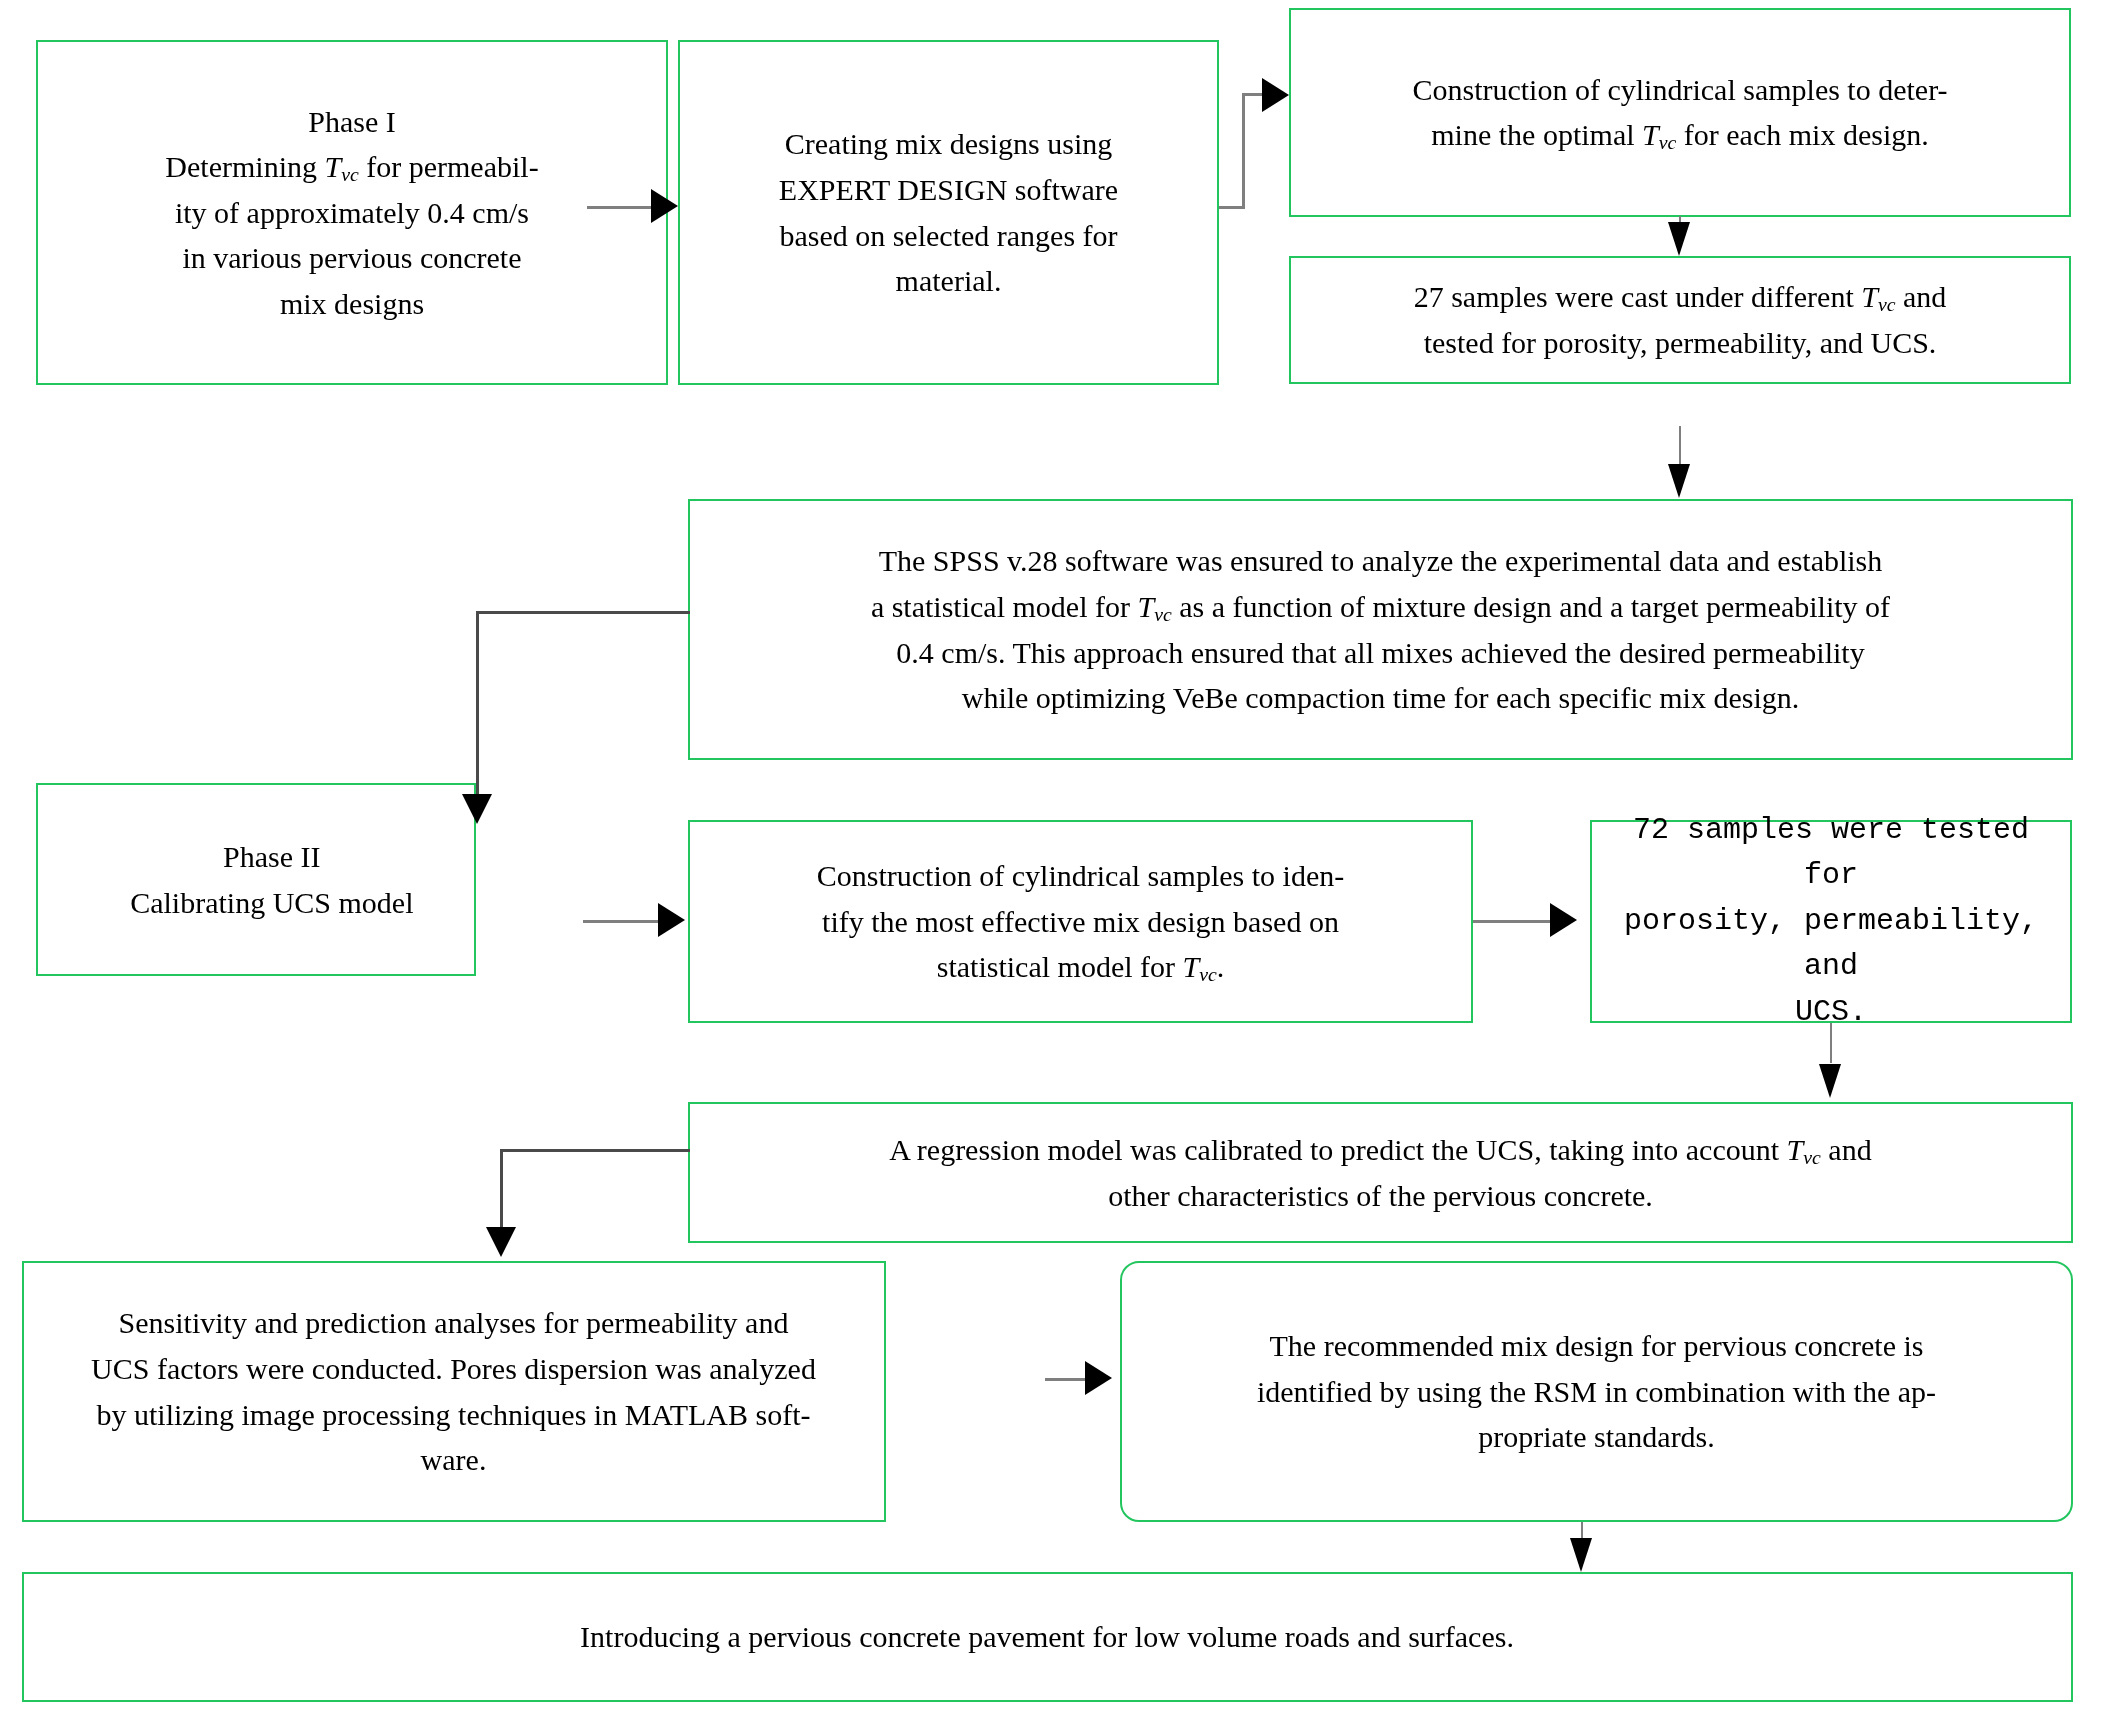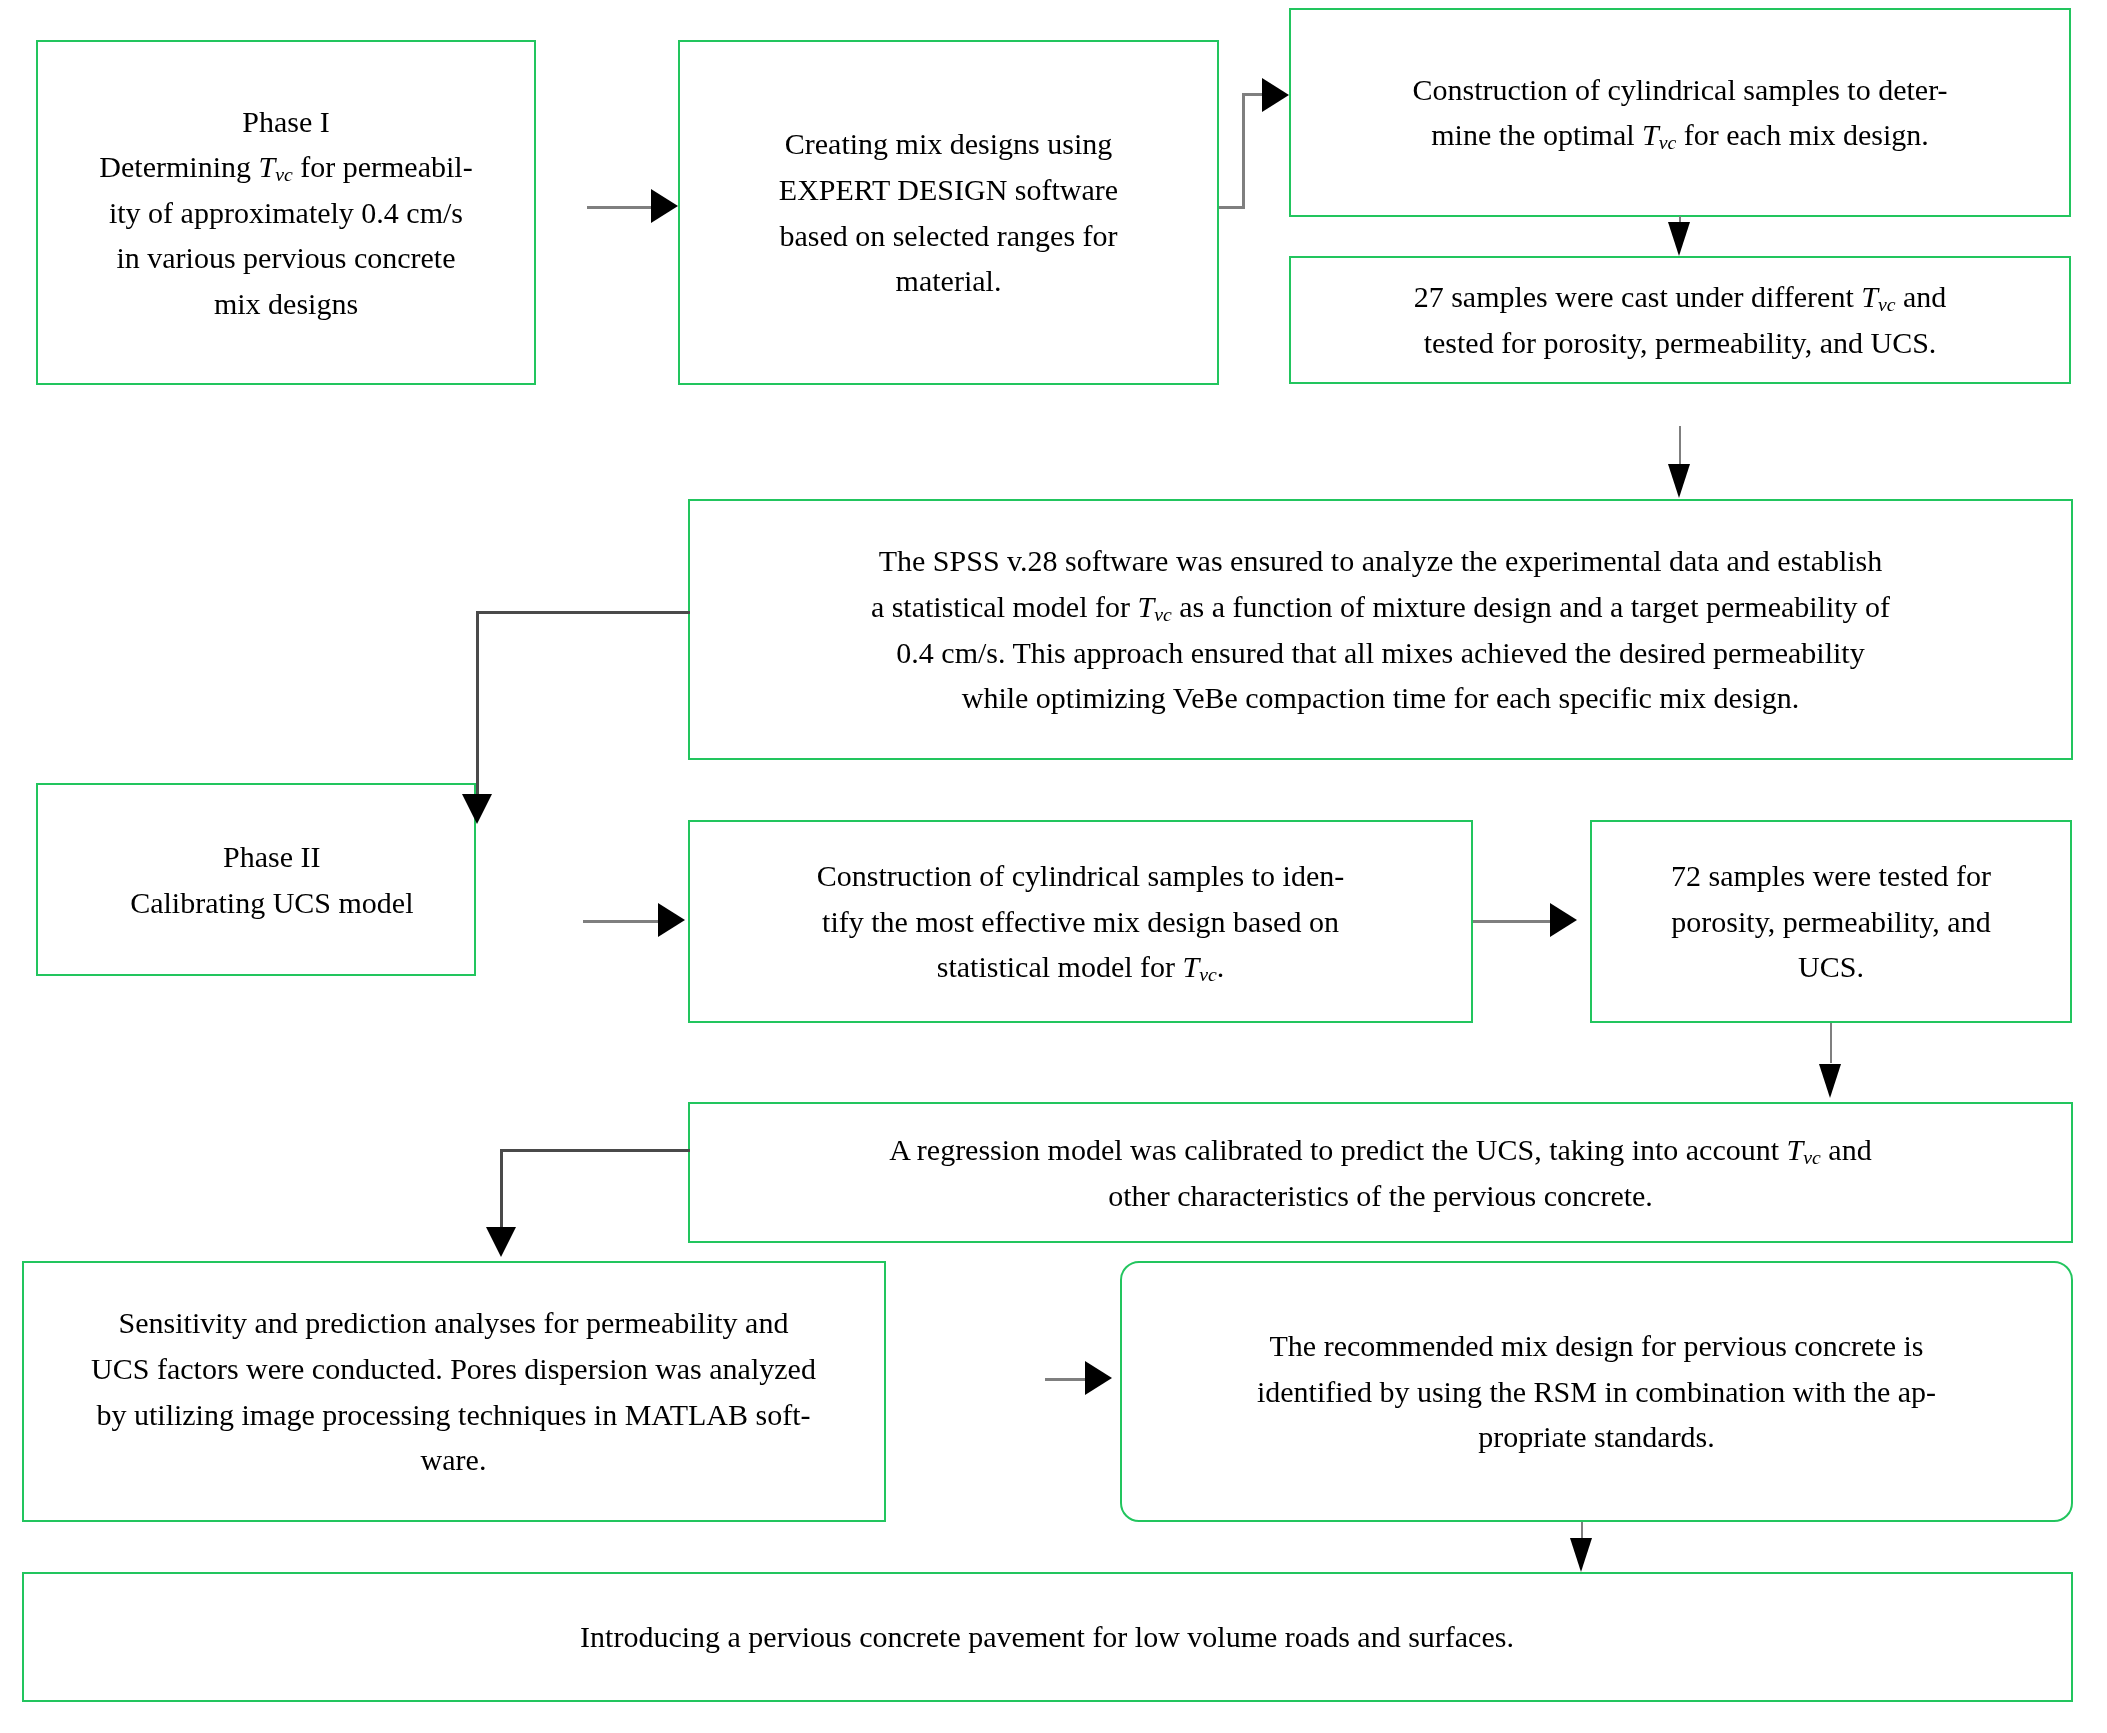--- a/index.html
+++ b/index.html
@@ -75,21 +75,21 @@
     border-left-width: 11.7px;
     border-right-width: 11.7px;
     border-top-width: 34px;
   }
 </style>
 </head>
 <body>
 
 <div id="canvas">
 
-  <div class="node" style="left:36px; top:40px; width:500px; height:345px;">
+  <div class="node" style="left:36px; top:40px; width:632px; height:345px;">
     <div class="inner">
         <p>Phase I</p>
         <p>Determining <span class="sub">T<sub>vc</sub></span> for permeabil-</p>
         <p>ity of approximately 0.4 cm/s</p>
         <p>in various pervious concrete</p>
         <p>mix designs</p>
       </div>
   </div>
 
   <div class="node" style="left:678px; top:40px; width:541px; height:345px;">
@@ -132,21 +132,21 @@
   </div>
 
   <div class="node" style="left:688px; top:820px; width:785px; height:203px;">
     <div class="inner">
         <p>Construction of cylindrical samples to iden-</p>
         <p>tify the most effective mix design based on</p>
         <p>statistical model for <span class="sub">T<sub>vc</sub></span>.</p>
       </div>
   </div>
 
-  <div class="node" style="left:1590px; top:820px; width:482px; height:203px;">
+  <div class="node" style="left:1590px; top:820px; width:482px; height:203px;font-family:Liberation Mono, monospace;">
     <div class="inner">
         <p>72 samples were tested for</p>
         <p>porosity, permeability, and</p>
         <p>UCS.</p>
       </div>
   </div>
 
   <div class="node" style="left:688px; top:1102px; width:1385px; height:141px;">
     <div class="inner">
         <p>A regression model was calibrated to predict the UCS, taking into account <span class="sub">T<sub>vc</sub></span> and</p>

